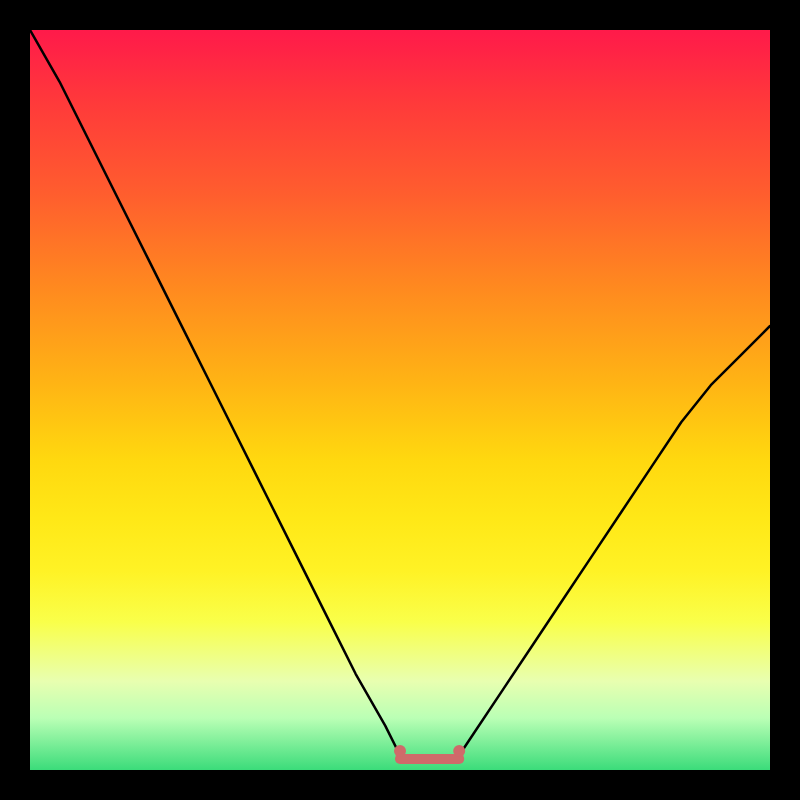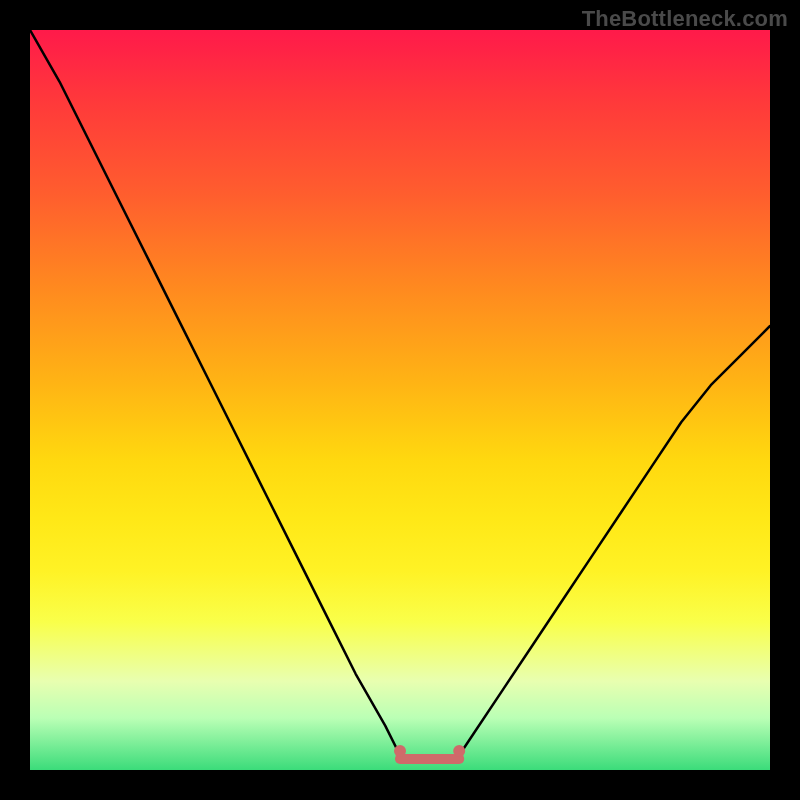--- a/index.html
+++ b/index.html
@@ -65,15 +65,14 @@
           <path d="M0.0,0.0 L29.6,51.8 L59.2,111.0 L88.8,170.2 L118.4,229.4 L148.0,288.6 L177.6,347.8 L207.2,407.0 L236.8,466.2 L266.4,525.4 L296.0,584.6 L325.6,643.8 L355.2,695.6 L370.0,725.2 L384.8,732.6 L399.6,732.6 L414.4,732.6 L429.2,725.2 L444.0,703.0 L473.6,658.6 L503.2,614.2 L532.8,569.8 L562.4,525.4 L592.0,481.0 L621.6,436.6 L651.2,392.2 L680.8,355.2 L710.4,325.6 L740.0,296.0" fill="none" stroke="#000" stroke-width="2.5" stroke-linecap="round" stroke-linejoin="round"></path>
         </g>
       <g id="flat-group">
           <line x1="370.0" y1="728.9" x2="429.2" y2="728.9" stroke="#cf6a6a" stroke-width="10" stroke-linecap="round"></line>
           <circle cx="370.0" cy="720.9" r="6" fill="#cf6a6a"></circle>
           <circle cx="429.2" cy="720.9" r="6" fill="#cf6a6a"></circle>
         </g>
     </svg>
   </div>
 
-  <div class="watermark">TheBottleneck.com</div>
 
 </div>
 
 </body></html>

